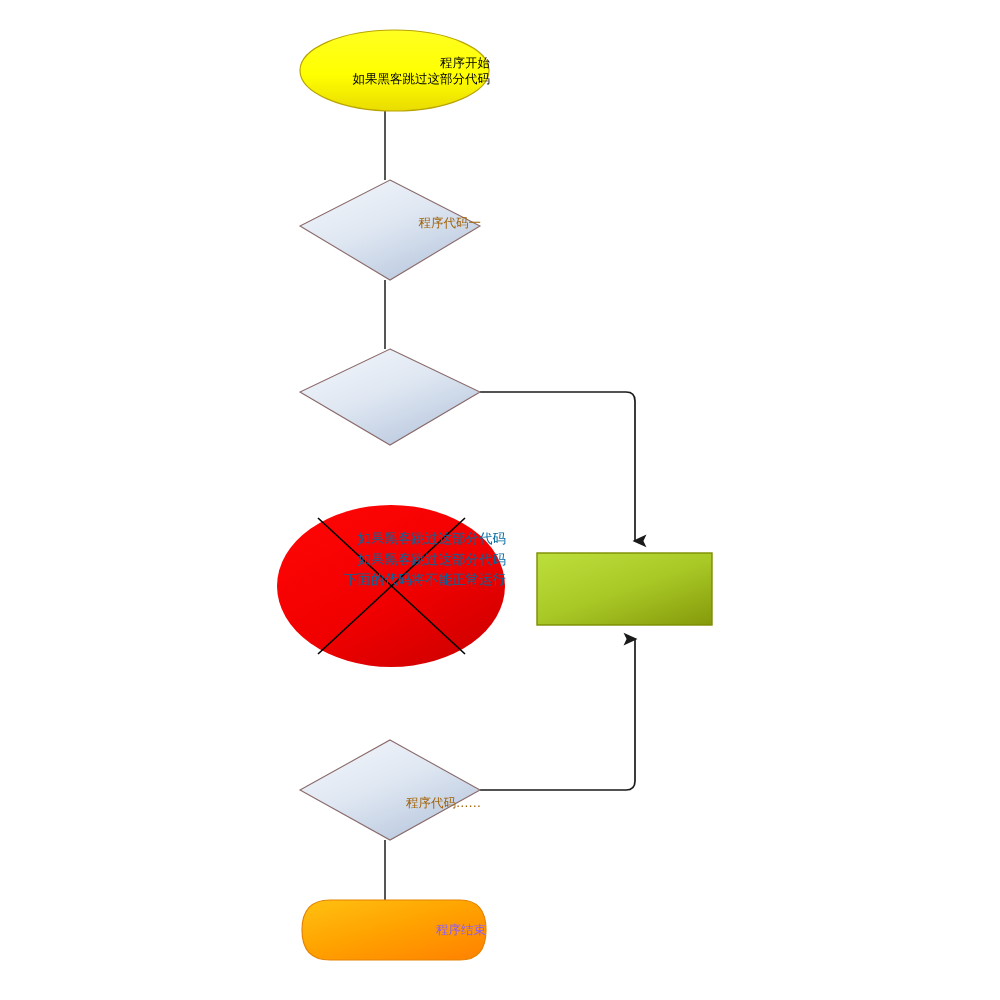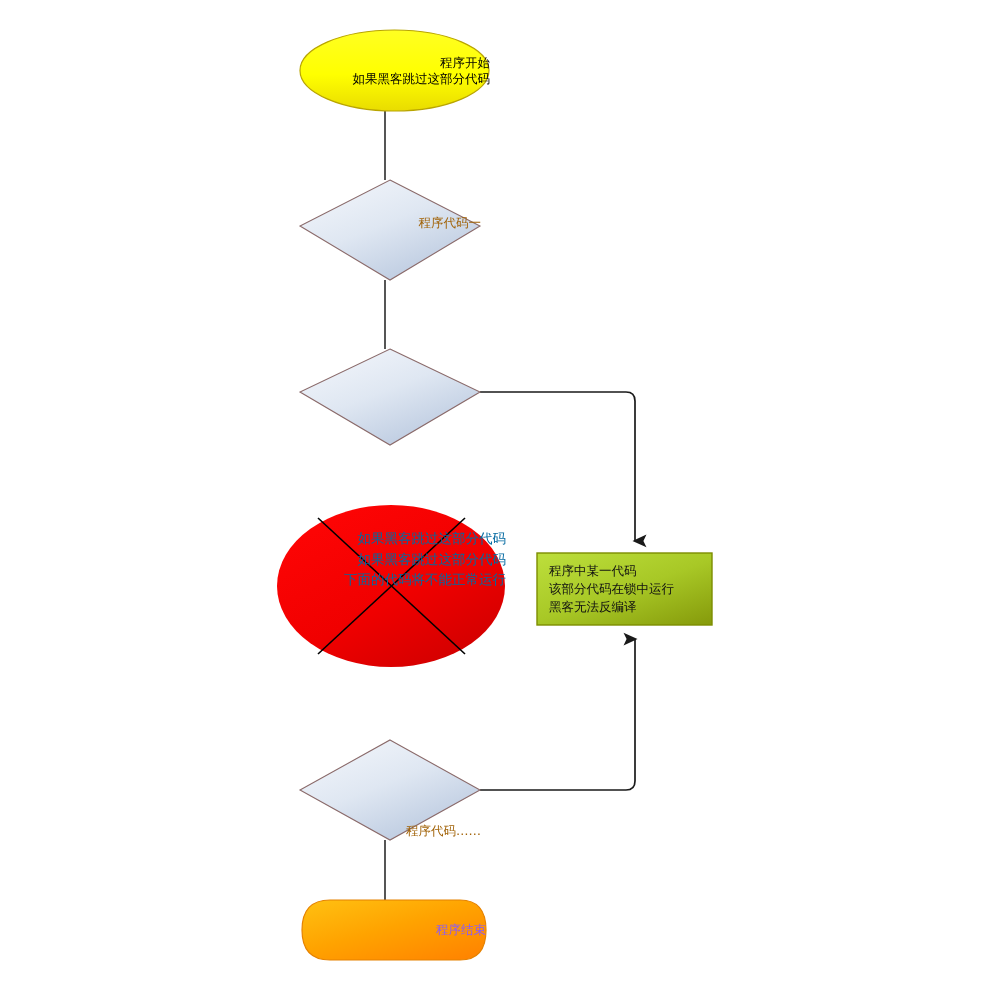--- a/index.html
+++ b/index.html
@@ -46,21 +46,21 @@
     color: #000000;
   }
   
   .t-diamond {
     width: 182px; height: 102px;
     font-size: 12.5px;
     color: #a16207;
   }
   .t-d1 { left: 299px; top: 172px; }
   .t-d2 { left: 299px; top: 341px; }
-  .t-d3 { left: 299px; top: 780px; }
+  .t-d3 { left: 299px; top: 752px; }
 
   
   .t-red {
     left: 278px; top: 479px; width: 228px; height: 160px;
     font-size: 13.5px;
     color: #0369a1;
     line-height: 1.55;
   }
   
   .t-green {
@@ -178,25 +178,20 @@
     <div>程序代码一</div>
   </div>
 
 
   <div class="node-text t-red">
     <div>如果黑客跳过这部分代码</div>
     <div>如果黑客跳过这部分代码</div>
     <div>下面的代码将不能正常运行</div>
   </div>
 
-  <div class="node-text t-green">
-    <div>程序中某一代码</div>
-    <div>该部分代码在锁中运行</div>
-    <div>黑客无法反编译</div>
-  </div>
 
   <div class="node-text t-diamond t-d3">
     <div>程序代码……</div>
   </div>
 
   <div class="node-text t-end">
     <div>程序结束</div>
   </div>
 
 </div>

